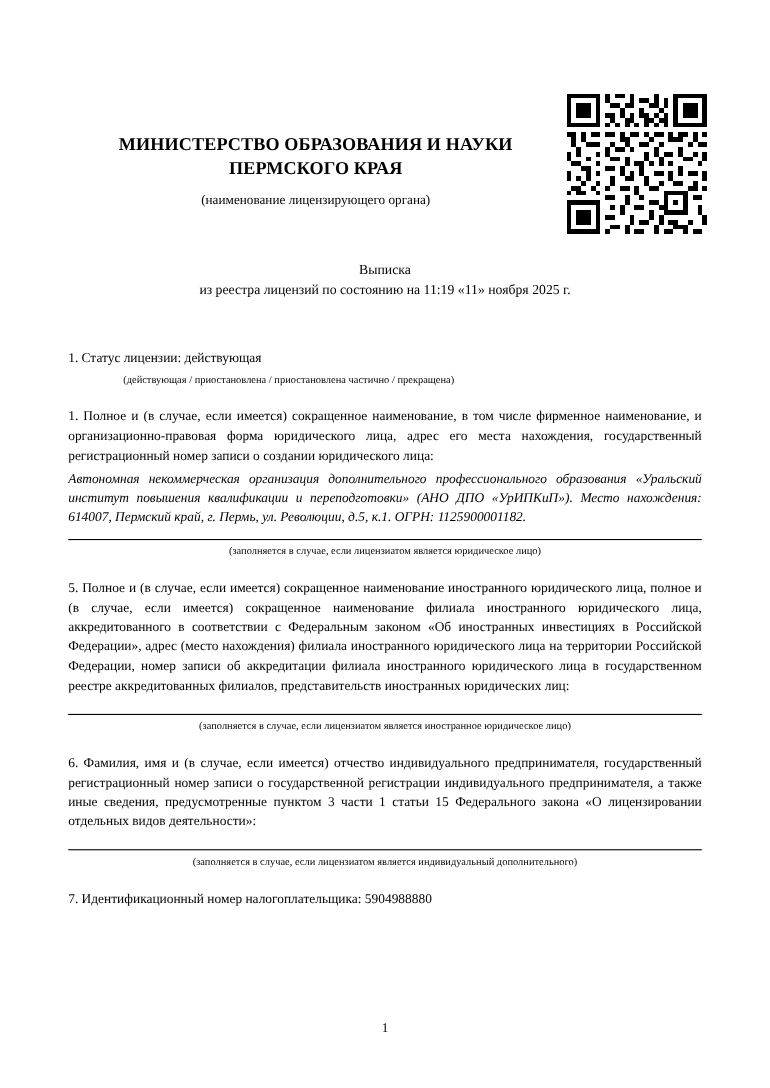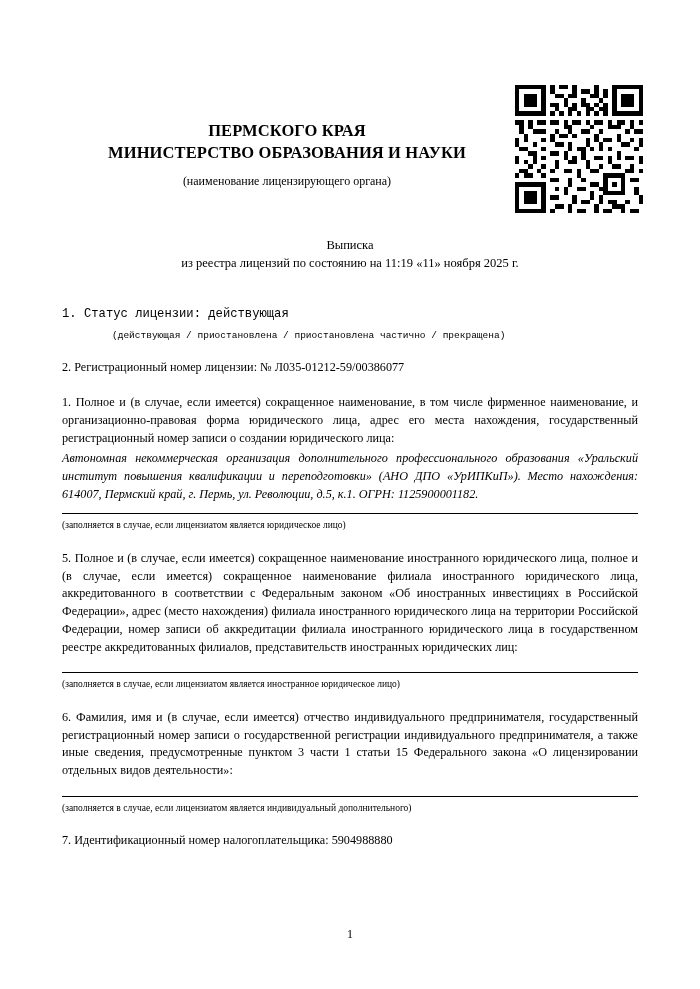--- a/index.html
+++ b/index.html
@@ -55,23 +55,23 @@
     line-height: 1.5;
   }
   .doc-title .line2 { white-space: nowrap; }
 
   .section {
     margin-top: 17px;
     font-size: 12.2px;
     line-height: 1.45;
     text-align: justify;
   }
-  .section.first { margin-top: 33px; font-family: Liberation Mono, monospace; }
+  .section.first { margin-top: 44px; }
   .note {
-    text-align: left;
+    text-align: center;
     font-size: 9.5px;
     margin-top: 5px;
   }
   .note.indent-left { text-align: left; padding-left: 50px; }
   .body-text {
     margin-top: 3px;
     text-align: justify;
     text-justify: inter-word;
     font-style: italic;
   }
@@ -260,39 +260,36 @@
         <rect x="26" y="28" width="2" height="1"></rect>
         <rect x="8" y="28" width="1" height="1"></rect>
           <rect x="22" y="26" width="1" height="2"></rect>
         <rect x="24" y="27" width="1" height="2"></rect>
       </g>
     </svg>
   </div>
 
   <div class="header-block">
     <div class="org-title">
+      <div>МИНИСТЕРСТВО ОБРАЗОВАНИЯ И НАУКИ</div>
       <div>ПЕРМСКОГО КРАЯ</div>
-      <div>МИНИСТЕРСТВО ОБРАЗОВАНИЯ И НАУКИ</div>
     </div>
     <div class="org-sub">(наименование лицензирующего органа)</div>
   </div>
 
   <div class="doc-title">
     <div>Выписка</div>
     <div class="line2">из реестра лицензий по состоянию на 11:19 «11» ноября 2025 г.</div>
   </div>
 
   <div class="section first">
     <div>1. Статус лицензии: действующая</div>
     <div class="note indent-left">(действующая / приостановлена / приостановлена частично / прекращена)</div>
   </div>
 
-  <div class="section">
-    <div>2. Регистрационный номер лицензии: № Л035-01212-59/00386077</div>
-  </div>
 
 
   <div class="section">
     <div>1. Полное и (в случае, если имеется) сокращенное наименование, в том числе фирменное наименование, и организационно-правовая форма юридического лица, адрес его места нахождения, государственный регистрационный номер записи о создании юридического лица:</div>
     <div class="body-text">Автономная некоммерческая организация дополнительного профессионального образования «Уральский институт повышения квалификации и переподготовки» (АНО ДПО «УрИПКиП»). Место нахождения: 614007, Пермский край, г. Пермь, ул. Революции, д.5, к.1. ОГРН: 1125900001182.</div>
     <hr class="rule">
     <div class="note">(заполняется в случае, если лицензиатом является юридическое лицо)</div>
   </div>
 
   <div class="section">

